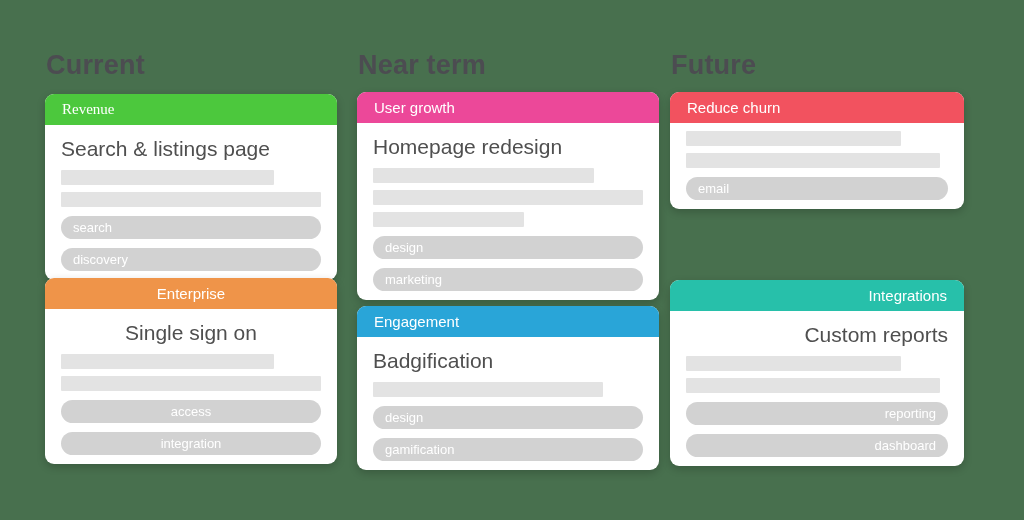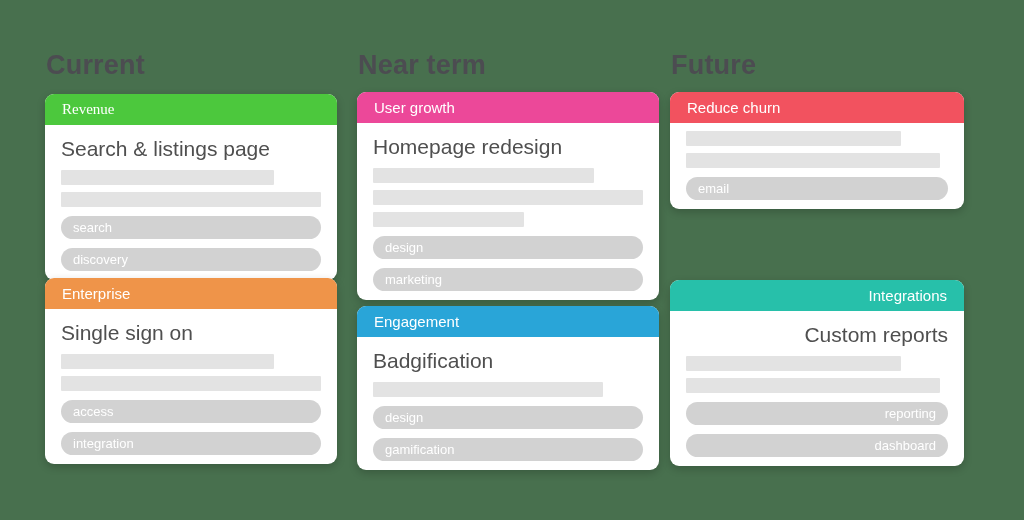--- a/index.html
+++ b/index.html
@@ -17,21 +17,21 @@
     position:absolute; top:50px; left:1px;
     font-size:27px; font-weight:600; color:#4c4c51; letter-spacing:0.2px;
   }
 
   .card {
     position:absolute; left:0; right:0;
     background:#ffffff; border-radius:9px;
     box-shadow:0 3px 9px rgba(0,0,0,0.20);
   }
   .pos-0-0 { top:94px; }
-  .pos-0-1 { top:278px; }
+  .pos-0-1 { top:278px;text-align:center; }
   .pos-1-0 { top:92px; }
   .pos-1-1 { top:306px; }
   .pos-2-0 { top:92px; }
   .pos-2-1 { top:280px;text-align:right; }
 
   .card-header {
     height:31px; line-height:31px;
     border-radius:9px 9px 0 0;
     padding:0 17px;
     color:#ffffff; font-size:15px; font-weight:400;

